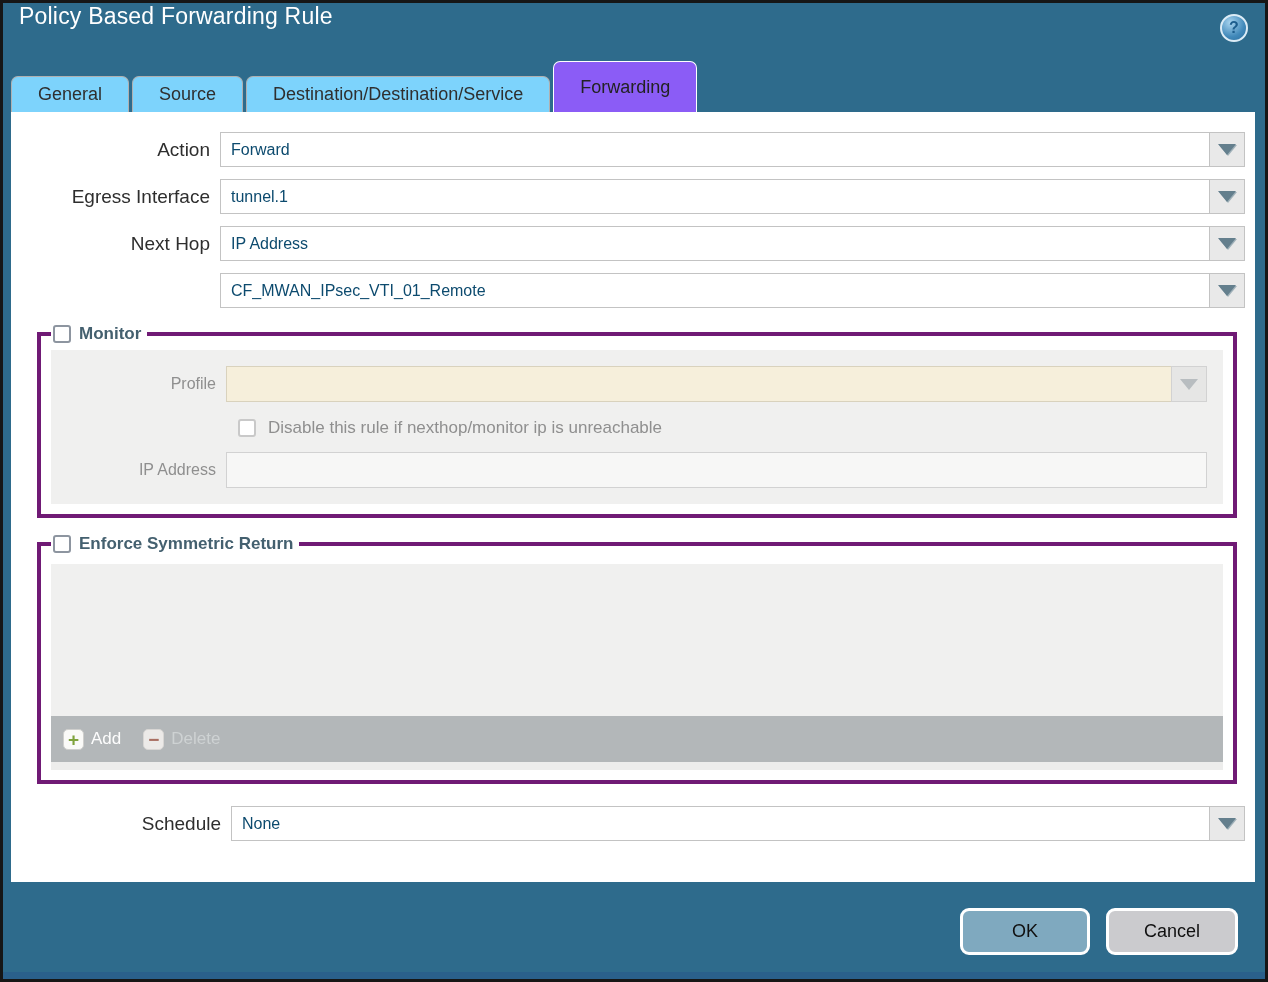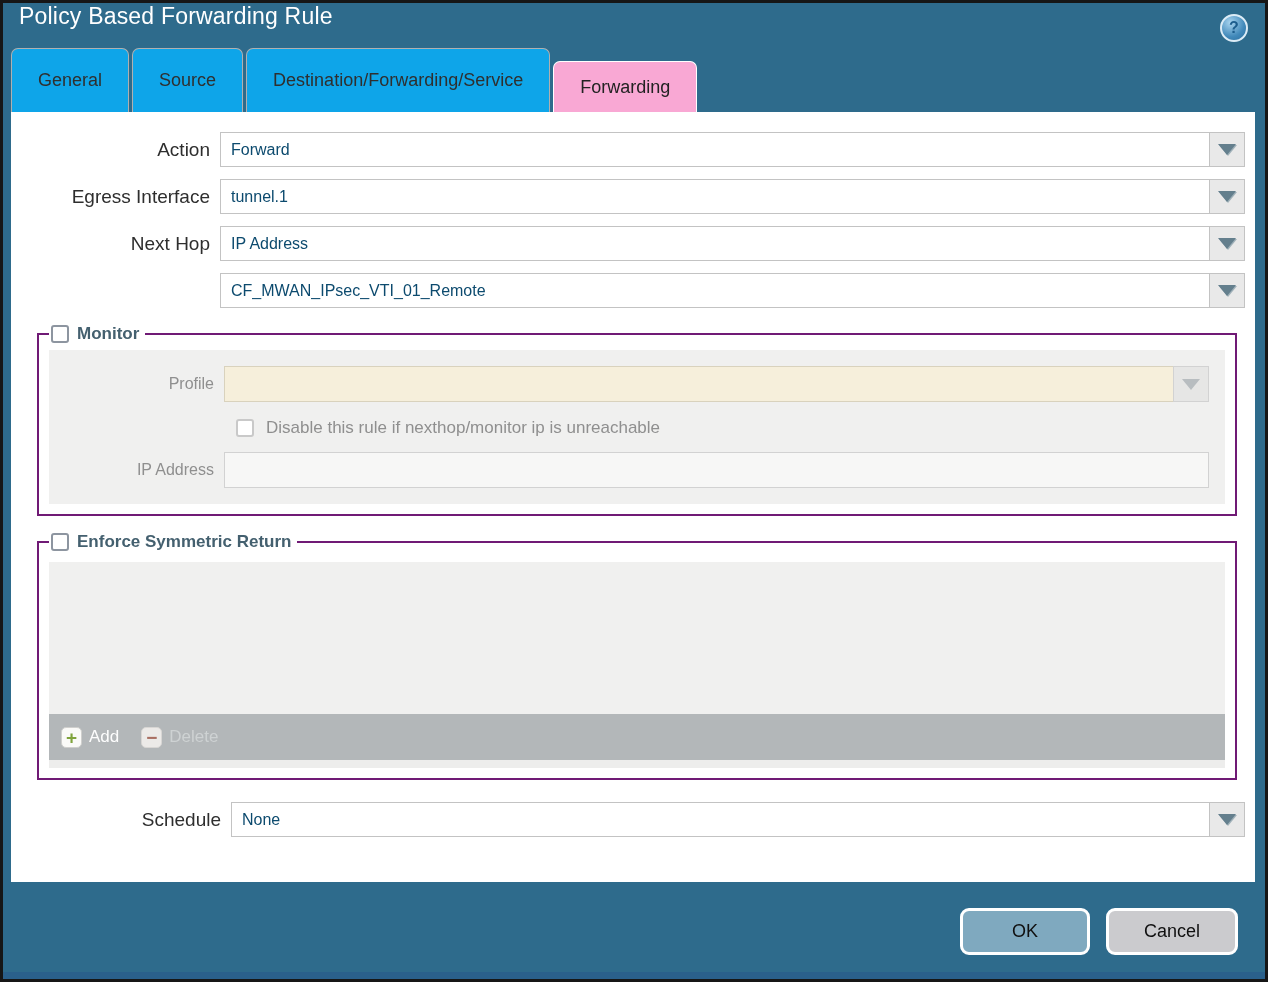--- a/index.html
+++ b/index.html
@@ -40,33 +40,33 @@
 
   
   .tabstrip {
     height: 53px;
     display: flex;
     align-items: flex-end;
     padding-left: 8px;
     gap: 3px;
   }
   .tab {
-    background: #0ea5e9;
+    background: #7dd3fc;
     border-radius: 7px 7px 0 0;
-    height: 64px;
+    height: 36px;
     display: flex; align-items: center;
     padding: 0 26px;
     font-size: 18px;
     color: #2f2f2f;
     cursor: pointer;
     border: 1px solid #b0b0b0;
     border-bottom: none;
   }
   .tab.active {
-    background: #f9a8d4;
+    background: #8b5cf6;
     border-color: #ffffff;
     height: 51px;
     color: #222;
   }
 
   
   .content {
     background: #ffffff;
     margin: 0 10px 0 8px;
     height: 770px;
@@ -115,21 +115,21 @@
     border-right: 9px solid transparent;
     border-top: 11px solid #647f8d;
     filter: drop-shadow(1px 1px 0 #9fb0b8);
   }
   .dd-btn.disabled { background: #e6e6e5; border-color: #d2d2d2; cursor: default; }
   .dd-btn.disabled .dd-arrow { border-top-color: #b8bdc0; filter: none; }
 
   
   fieldset {
     margin: 16px 8px 0 26px;
-    border: 2px solid #701a75;
+    border: 4px solid #701a75;
     padding: 6px 10px 10px 10px;
   }
   legend {
     display: flex;
     align-items: center;
     gap: 8px;
     padding: 0 6px 0 2px;
     font-size: 17px;
     font-weight: bold;
     color: #44606f;
@@ -263,21 +263,21 @@
   </div>
 
   <div class="tabstrip">
     <div class="tab">
       <span>General</span>
     </div>
     <div class="tab">
       <span>Source</span>
     </div>
     <div class="tab">
-      <span>Destination/Forwarding/Service</span>
+      <span>Destination/Destination/Service</span>
     </div>
     <div class="tab active">
       <span>Forwarding</span>
     </div>
   </div>
 
   <div class="content">
 
     <div class="form-row first">
       <div class="form-label">Action</div>

